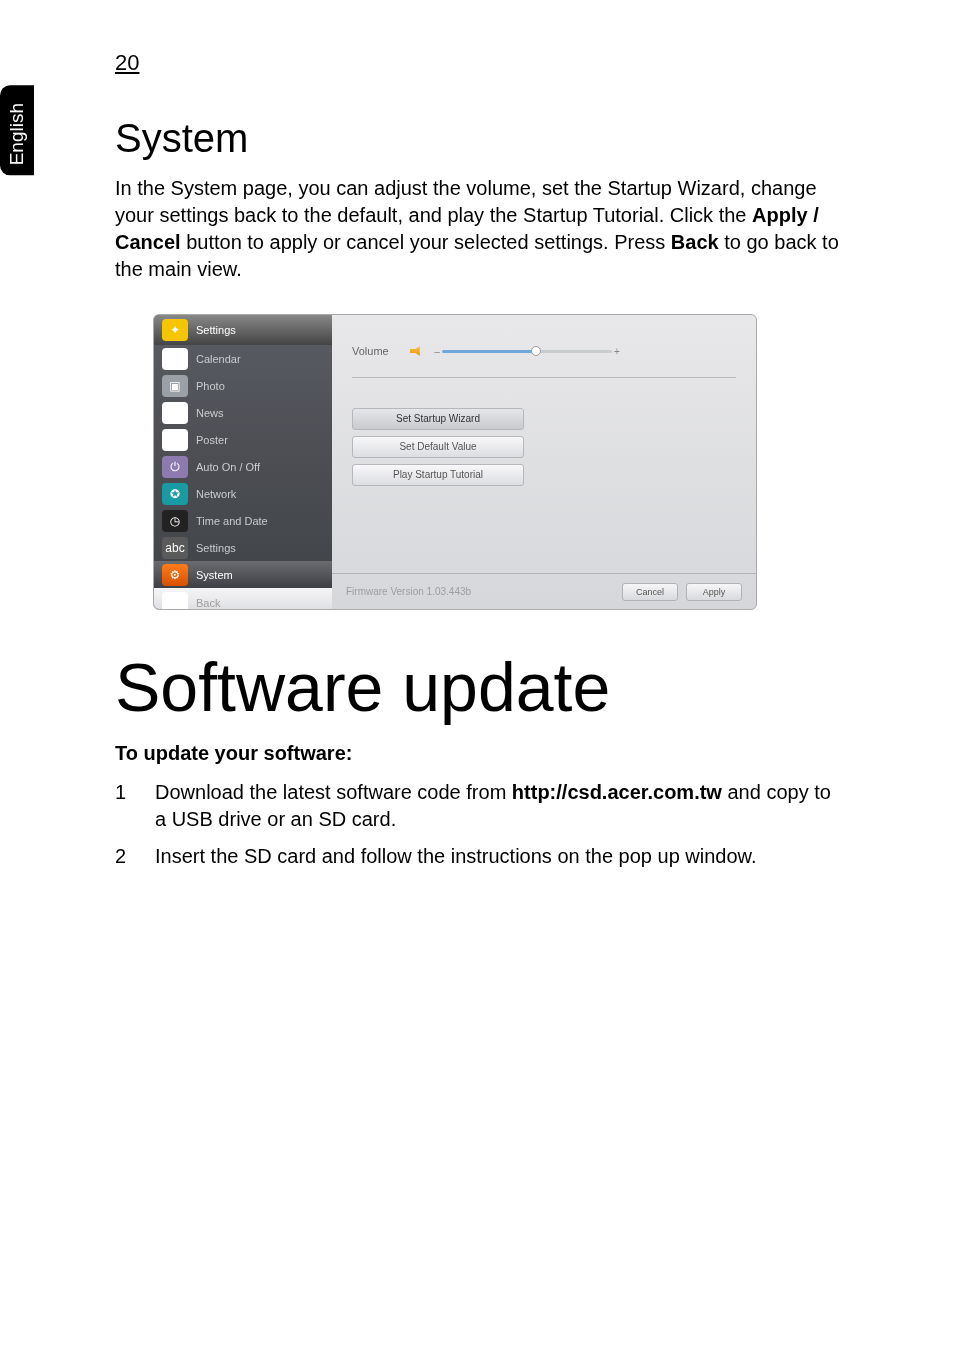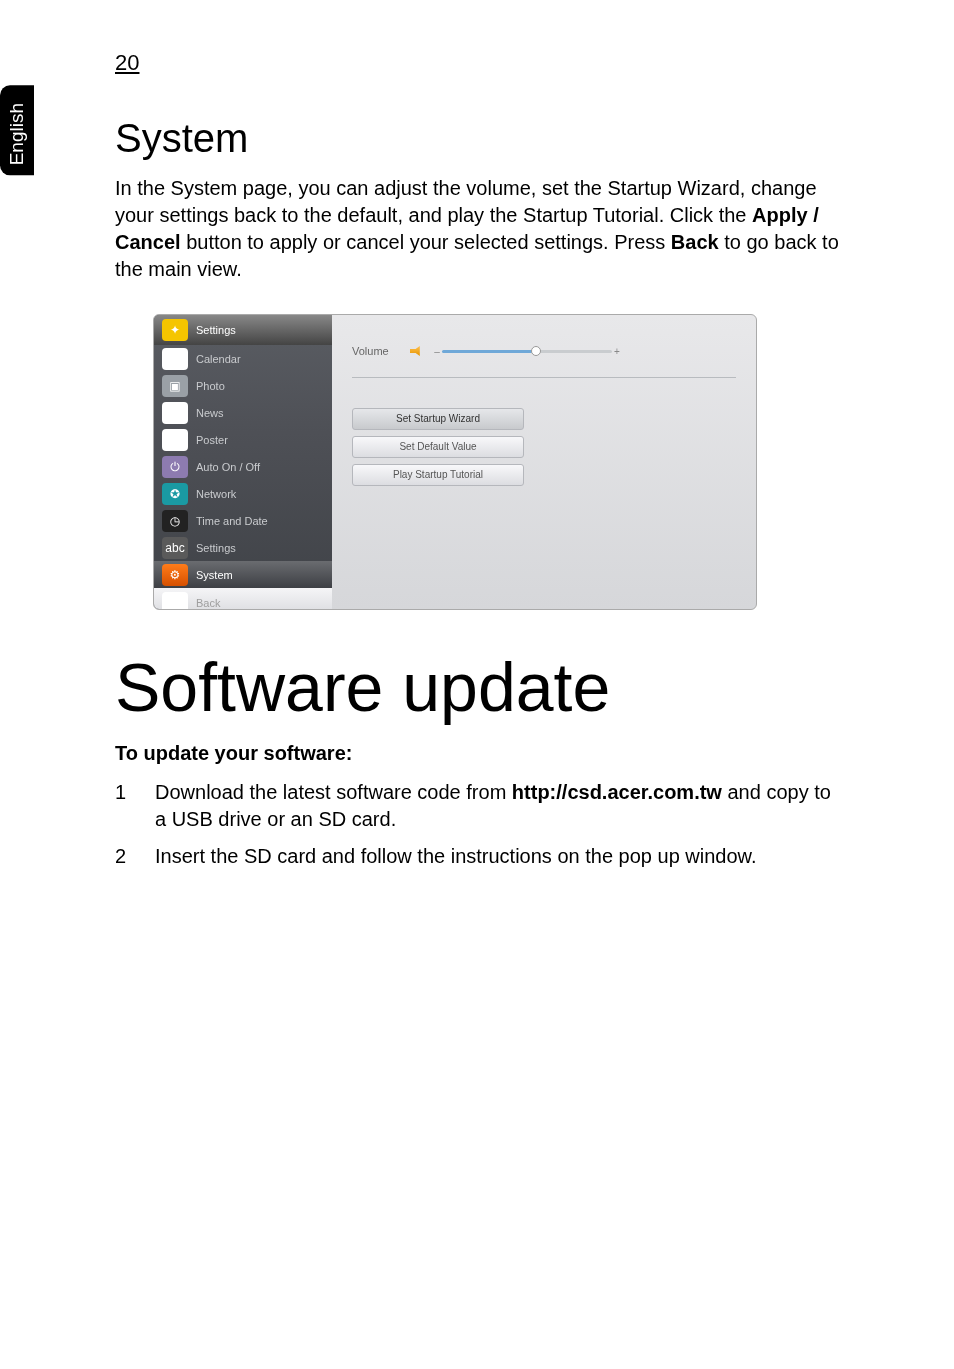--- a/index.html
+++ b/index.html
@@ -274,20 +274,25 @@
               <div class="thumb"></div>
             </div>
           <span class="plus">+</span>
         </div>
       </div>
 
       <div class="btn-wide hl">Set Startup Wizard</div>
       <div class="btn-wide">Set Default Value</div>
       <div class="btn-wide">Play Startup Tutorial</div>
 
+      <div class="footer-row">
+        <span class="fw">Firmware Version  1.03.443b</span>
+        <div class="btn-sm">Cancel</div>
+        <div class="btn-sm">Apply</div>
+      </div>
     </div>
   </div>
 
   <h1 class="big">Software update</h1>
 
   <div class="subhead">To update your software:</div>
 
   <div class="ol-row">
     <div class="ol-num">1</div>
     <div>

